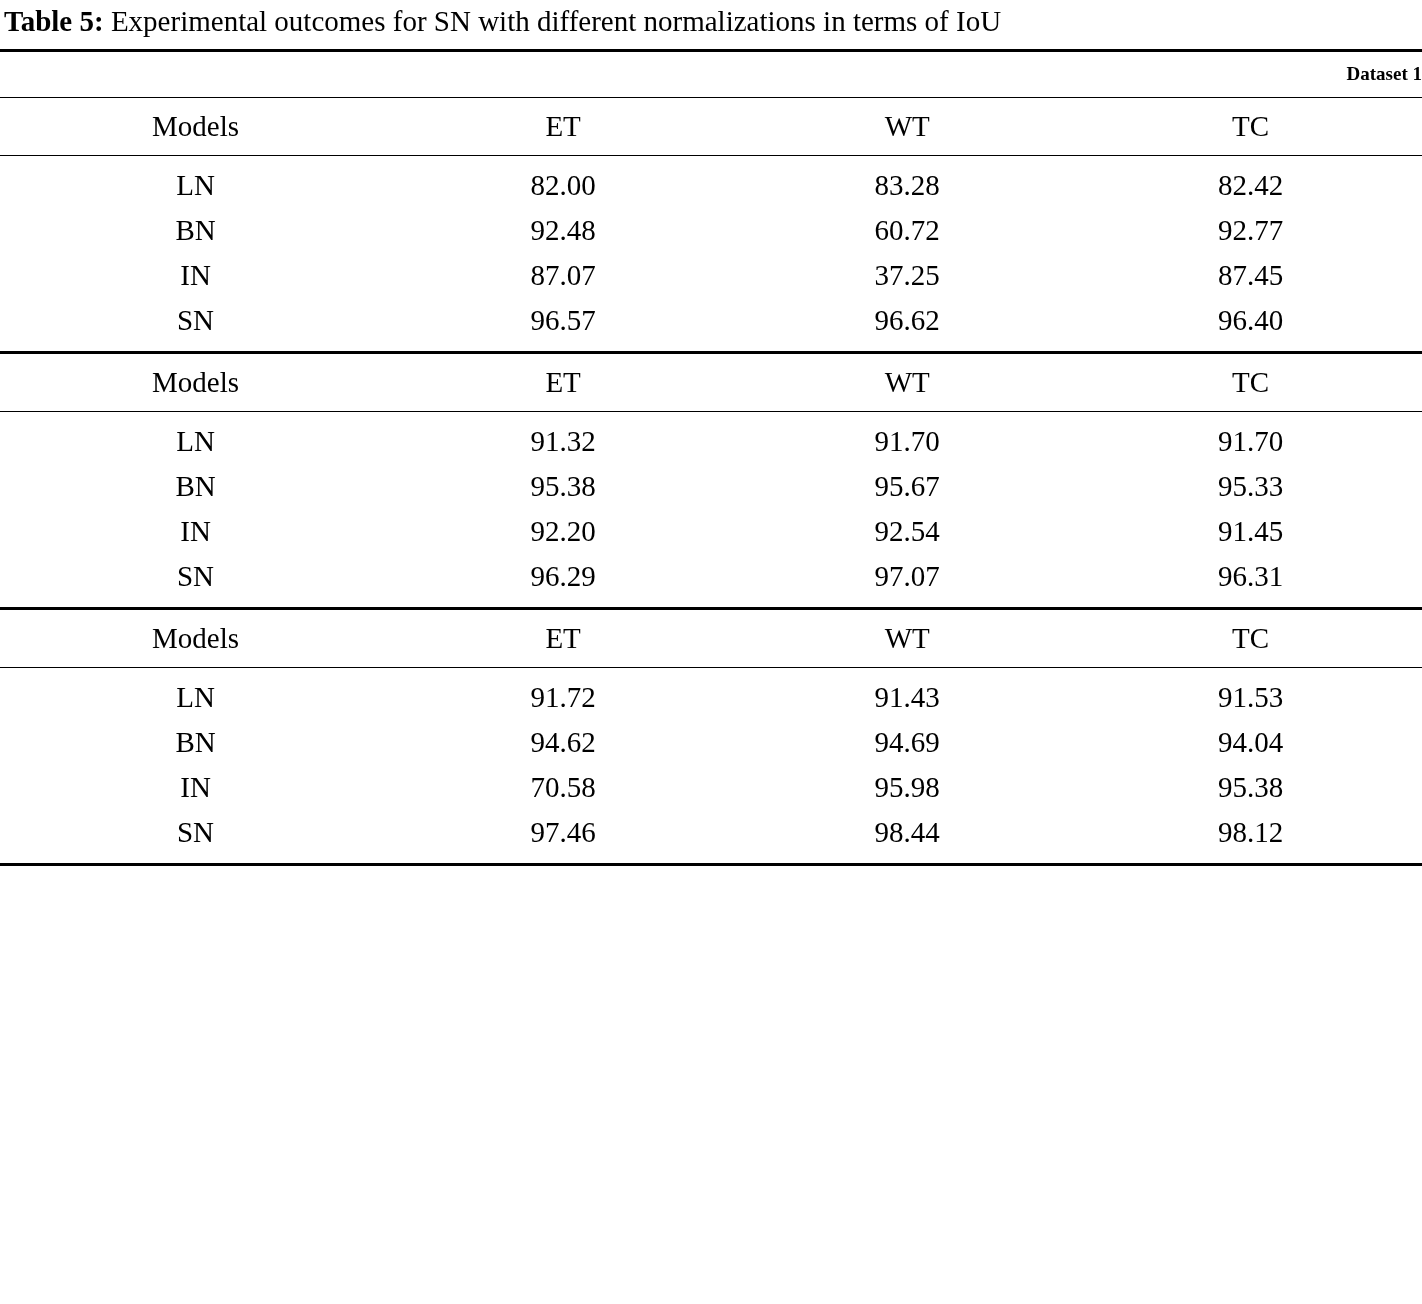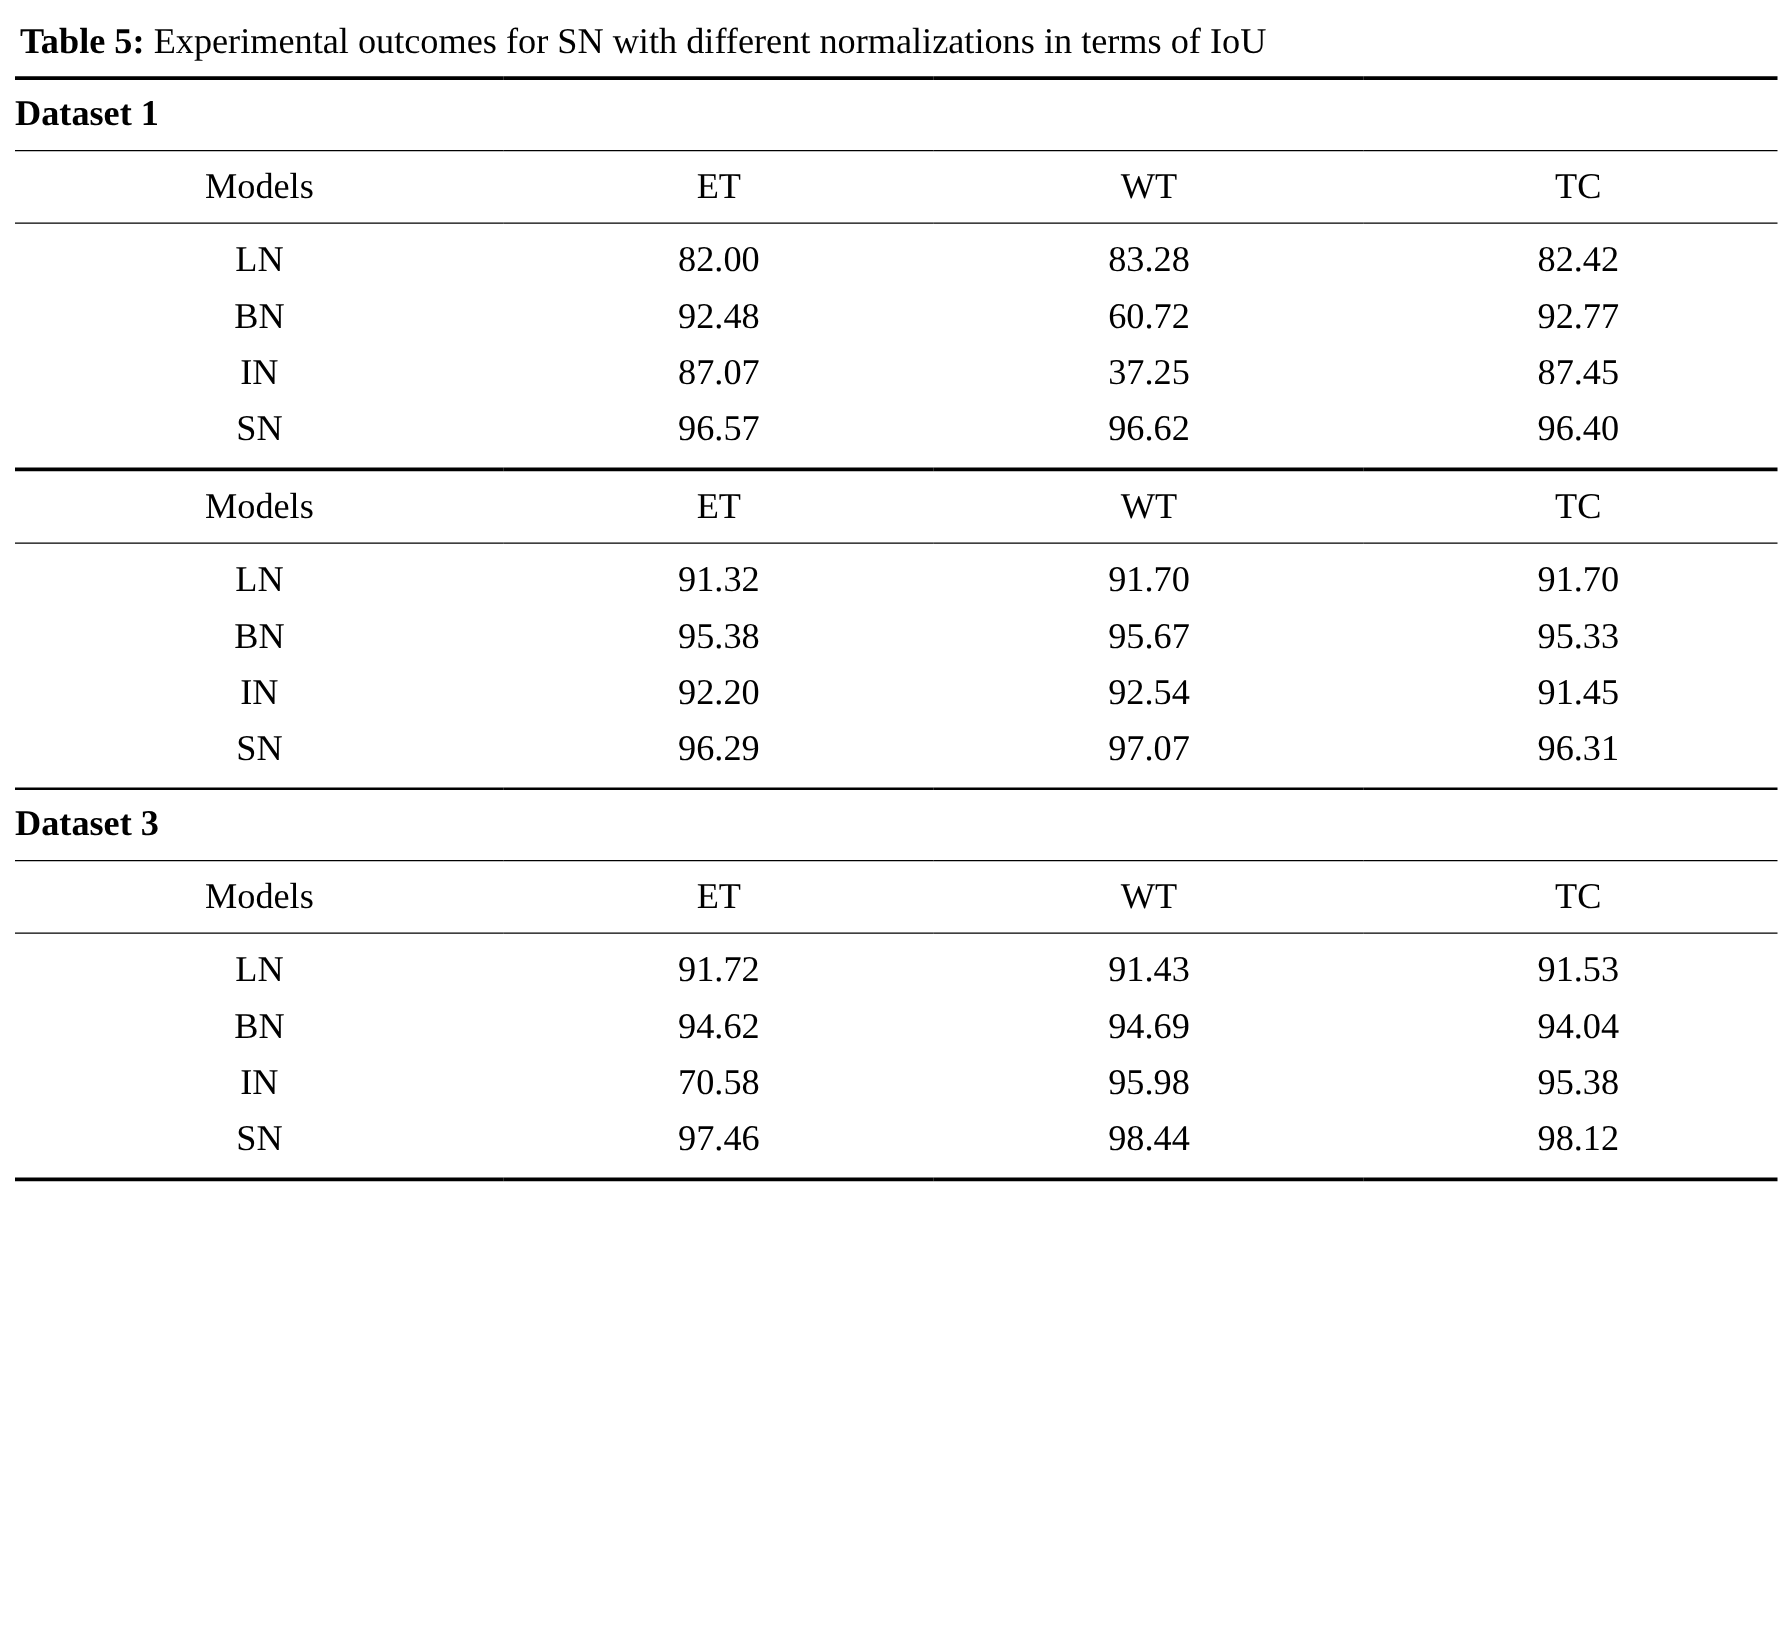--- a/index.html
+++ b/index.html
@@ -10,21 +10,21 @@
   body {
     width: 1422px;
     height: 1304px;
     font-family: "Liberation Serif", serif;
     color: #000000;
     overflow: hidden;
   }
   .page {
     width: 1422px;
     box-sizing: border-box;
-    padding: 12px;
+    padding: 0;
   }
   .caption {
     font-size: 29px;
     line-height: 1.2;
     padding: 4px 4px 10px 4px;
     white-space: nowrap;
   }
   .caption .cap-label {
     font-weight: bold;
   }
@@ -53,23 +53,23 @@
     line-height: 0;
   }
   .rule-thin td {
     border-top: 1.6px solid #000;
     height: 0;
     padding: 0;
     font-size: 0;
     line-height: 0;
   }
   .group-title td {
-    text-align: left;
+    text-align: right;
     font-weight: bold;
-    font-size: 29px;
+    font-size: 19px;
     padding: 11px 0 12px 0;
   }
   .hdr td {
     text-align: center;
     font-weight: normal;
     font-size: 29px;
     padding: 12px 0 12px 0;
   }
   .data td {
     text-align: center;
@@ -193,23 +193,20 @@
         <td>97.07</td>
         <td>96.31</td>
       </tr>
       <tr class="spacer-sm">
           <td colspan="4"></td>
         </tr>
       <tr class="rule-mid">
           <td colspan="4"></td>
         </tr>
 
-      <tr class="group-title">
-        <td colspan="4">Dataset 3</td>
-      </tr>
       <tr class="rule-thin">
           <td colspan="4"></td>
         </tr>
       <tr class="hdr">
         <td>Models</td>
         <td>ET</td>
         <td>WT</td>
         <td>TC</td>
       </tr>
       <tr class="rule-thin">

